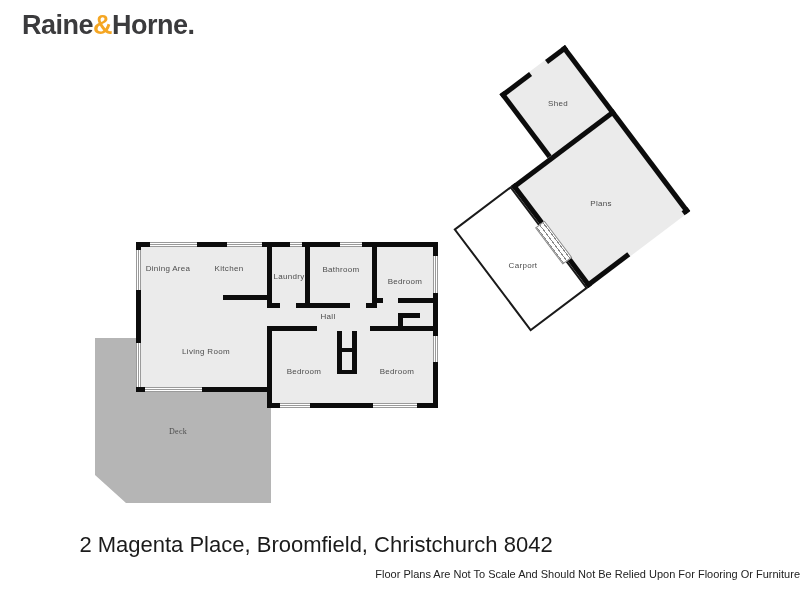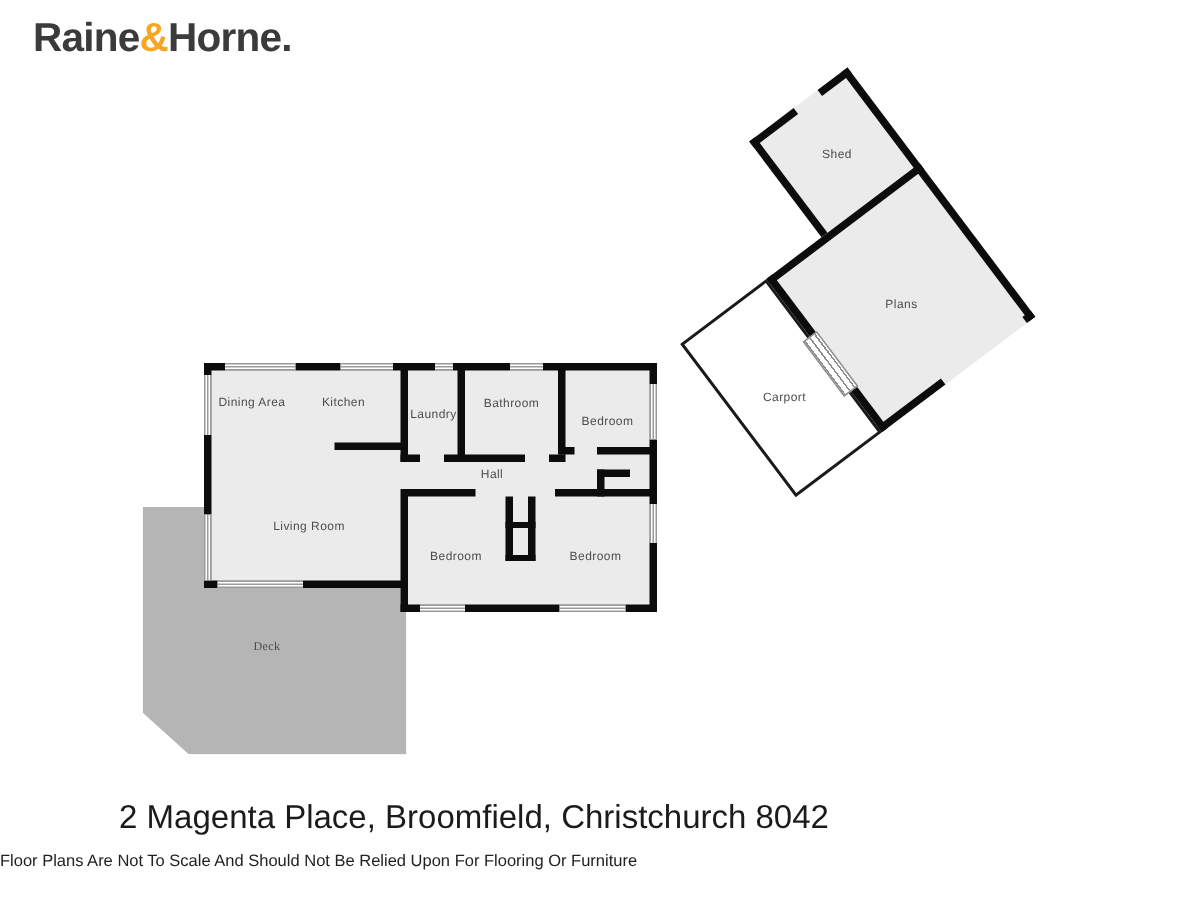--- a/index.html
+++ b/index.html
@@ -26,21 +26,21 @@
   
   .outb{position:absolute;left:365px;top:45px;width:200px;height:208px;
         transform:rotate(-37deg);transform-origin:200px 0px;}
   .carport{position:absolute;left:0;top:80px;width:72px;height:128px;background:#FFFFFF;
            border:2px solid #1A1A1A;box-sizing:border-box;}
   .gdoor{position:absolute;left:66px;top:128px;width:12px;height:46px;background:#fff;
          border:1px solid #8A8A8A;box-sizing:border-box;
          background-image:repeating-linear-gradient(90deg,#8A8A8A 0 1px,transparent 1px 4px);}
   
   .address{position:absolute;left:0;top:532px;width:632px;text-align:center;font-size:22px;color:#1B1B1B;}
-  .disclaimer{position:absolute;left:0;top:568px;width:800px;text-align:left;font-size:11px;color:#222;}
+  .disclaimer{position:absolute;left:0;top:568px;width:800px;text-align:right;font-size:11px;color:#222;}
 </style>
 </head>
 <body>
 
 <div class="screen">
 
   <div class="logo">
     <span>Raine</span><span class="amp">&amp;</span><span>Horne</span><span class="mark">.</span>
   </div>
 

